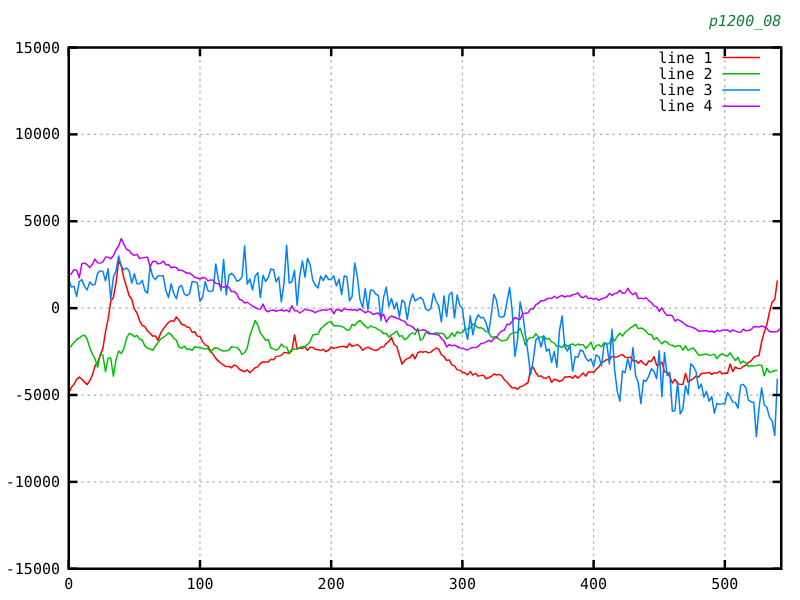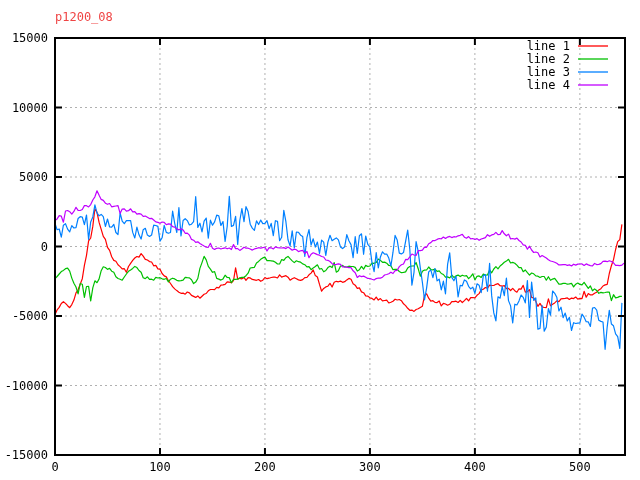--- a/index.html
+++ b/index.html
@@ -6,23 +6,24 @@
   .chart-wrap{
     position:relative;
     width:640px;height:480px;
     background:#ffffff;
     font-family:"DejaVu Sans Mono","Liberation Mono",monospace;
     overflow:hidden;
   }
   .chart-title{
     position:absolute;
     left:55px;width:570px;top:10px;
-    text-align:left;
-    font-size:12px;color:#ef4444;
+    text-align:right;
+    font-size:12px;color:#15803d;
     letter-spacing:0px;
+    font-style:italic;
   }
   svg{position:absolute;left:0;top:0;}
   svg text{
     font-family:"DejaVu Sans Mono","Liberation Mono",monospace;
     font-size:12px;
     fill:#000;
   }
 </style>
 </head>
 <body>

